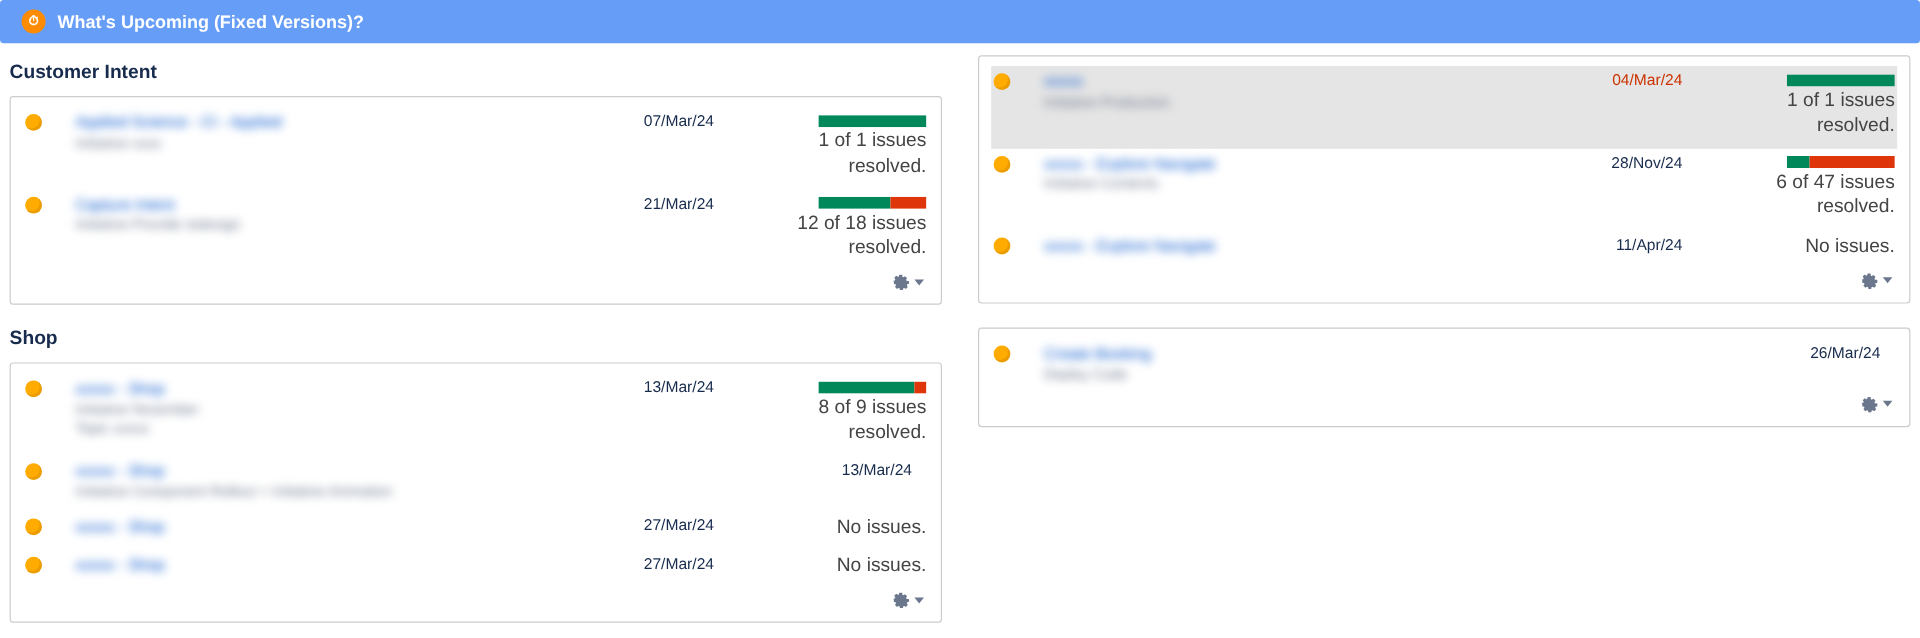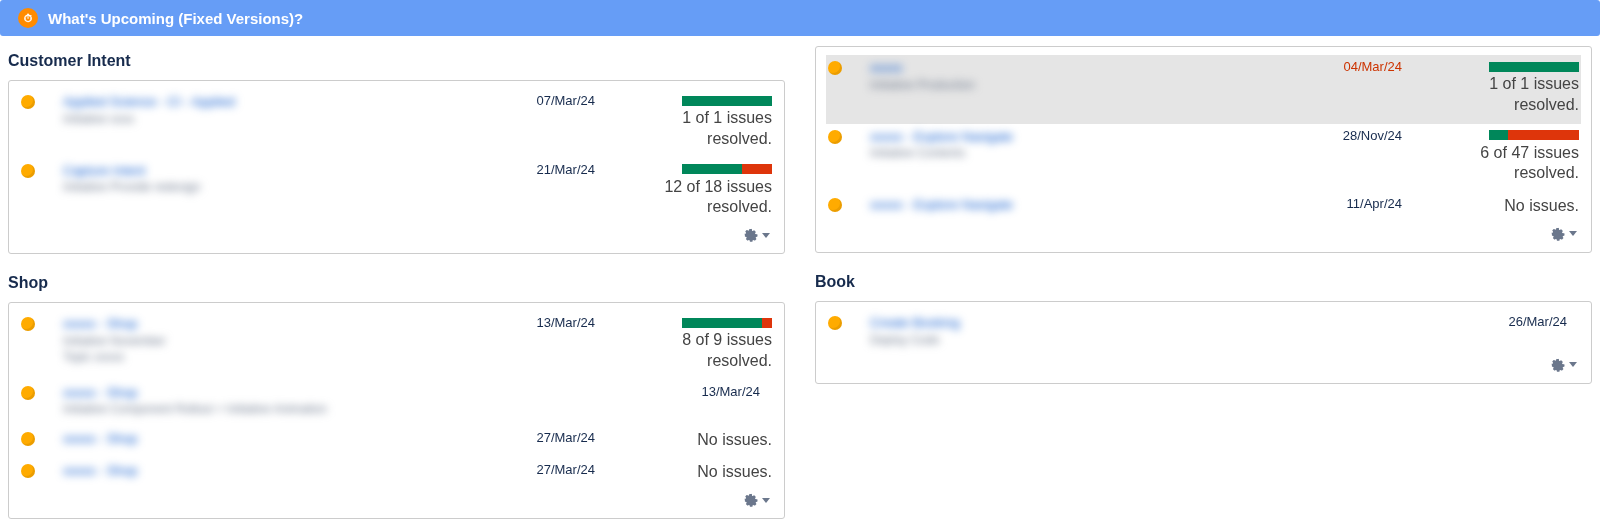--- a/index.html
+++ b/index.html
@@ -298,21 +298,20 @@
       <div class="gear-row">
         <span class="gear">
           <svg viewBox="0 0 16 16">
               <path d="M8 10a2 2 0 100-4 2 2 0 000 4zm6.3-2.9l-1.3-.2a5 5 0 00-.4-1l.8-1.1a.5.5 0 00-.05-.65l-1.4-1.4a.5.5 0 00-.65-.05l-1.1.8a5 5 0 00-1-.4l-.2-1.3A.5.5 0 008.5 1h-2a.5.5 0 00-.5.4l-.2 1.3a5 5 0 00-1 .4l-1.1-.8a.5.5 0 00-.65.05l-1.4 1.4a.5.5 0 00-.05.65l.8 1.1a5 5 0 00-.4 1l-1.3.2A.5.5 0 001 7.5v2c0 .24.17.45.4.5l1.3.2c.1.35.23.68.4 1l-.8 1.1a.5.5 0 00.05.65l1.4 1.4c.18.18.46.2.65.05l1.1-.8c.32.17.65.3 1 .4l.2 1.3c.5.23.26.4.5.4h2c.24 0 .45-.17.5-.4l.2-1.3c.35-.1.68-.23 1-.4l1.1.8c.2.15.47.13.65-.05l1.4-1.4a.5.5 0 00.05-.65l-.8-1.1c.17-.32.3-.65.4-1l1.3-.2c.23-.5.4-.26.4-.5v-2a.5.5 0 00-.4-.5z"></path>
             </svg>
           <span class="caret"></span>
         </span>
       </div>
     </div>
 
-    <div class="section-title">Book</div>
     <div class="panel">
       <div class="row">
         <div class="ico-col"><span class="ver-icon"></span></div>
         <div class="name-col">
           <div class="line1">Create Booking</div>
           <div class="line2">Deploy Code</div>
         </div>
         <div class="date-col">26/Mar/24</div>
       </div>
       <div class="gear-row">

